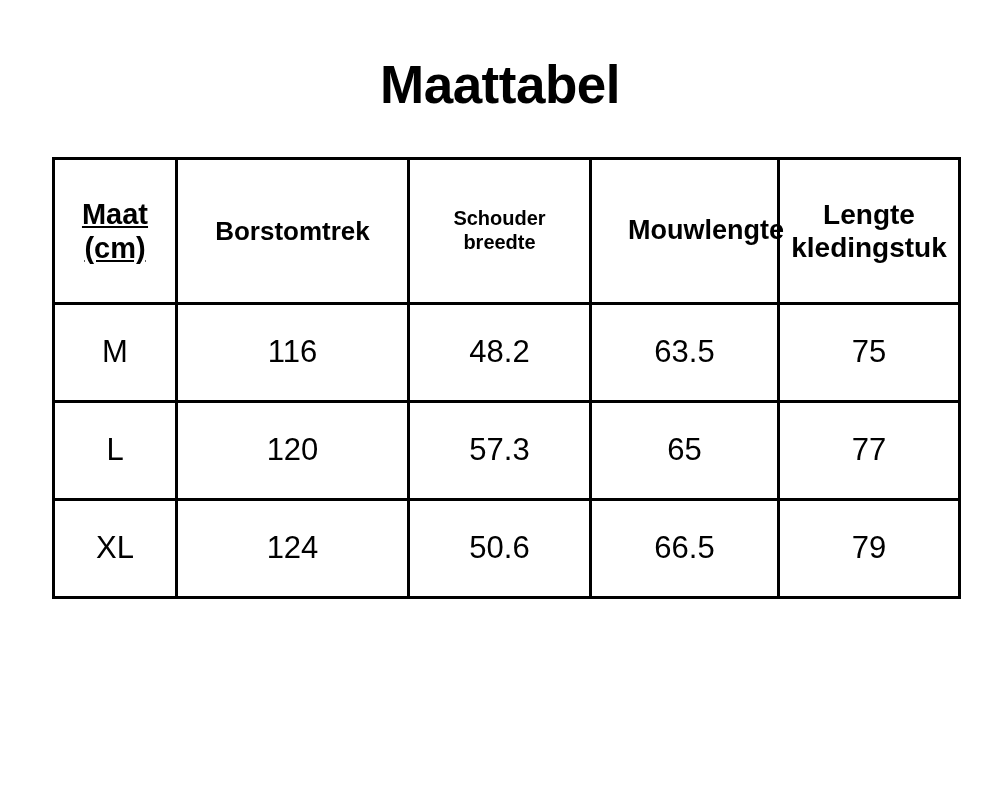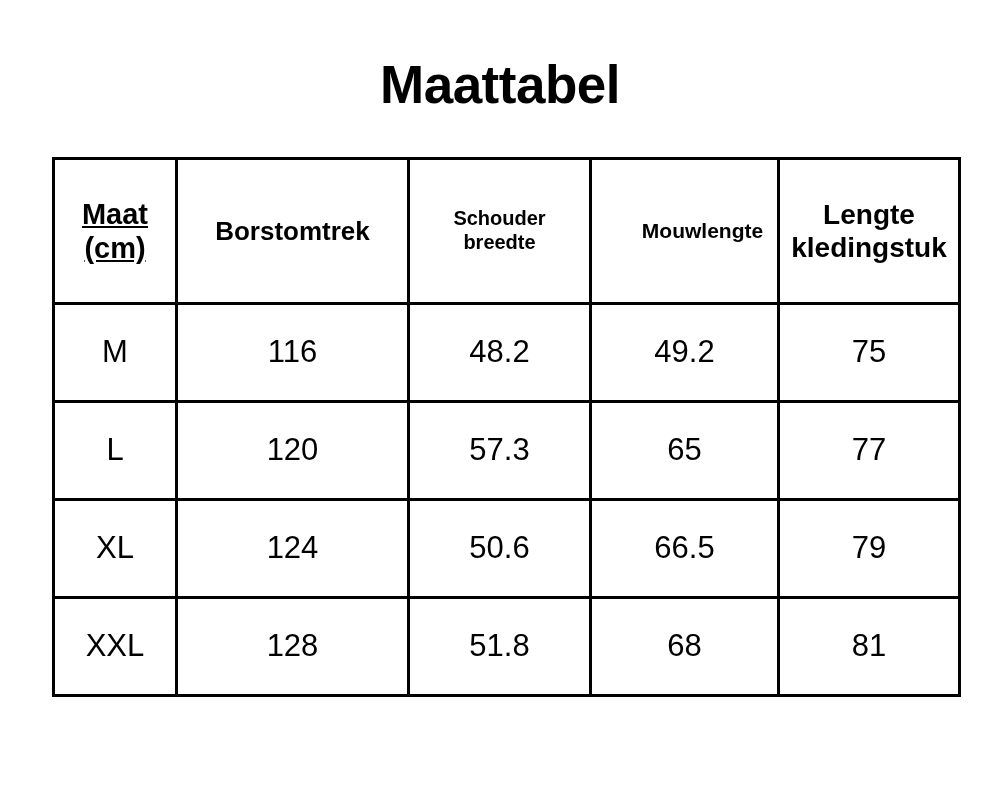--- a/index.html
+++ b/index.html
@@ -61,21 +61,21 @@
 
   
   .head-row td {
     height: 142px;
     font-weight: 700;
     line-height: 1.18;
   }
   .head-row td.h-size   { font-size: 29px; text-decoration: underline; }
   .head-row td.h-chest  { font-size: 26px; }
   .head-row td.h-should { font-size: 20px; text-align: center; }
-  .head-row td.h-sleeve { font-size: 21px; padding-left: 36px; }
+  .head-row td.h-sleeve { font-size: 27px; padding-left: 36px; }
   .head-row td.h-length { font-size: 28px; }
 
   
   .data-row td {
     height: 95px;
     font-size: 31px;
     font-weight: 400;
     line-height: 1.1;
   }
 
@@ -116,44 +116,37 @@
         <td class="h-length">
           <span class="hline">Lengte</span>
           <span class="hline">kledingstuk</span>
         </td>
       </tr>
 
       <tr class="data-row">
         <td>M</td>
         <td>116</td>
         <td>48.2</td>
-        <td>49.2</td>
+        <td>63.5</td>
         <td>75</td>
       </tr>
 
       <tr class="data-row">
         <td>L</td>
         <td>120</td>
         <td>57.3</td>
         <td>65</td>
         <td>77</td>
       </tr>
 
       <tr class="data-row">
         <td>XL</td>
         <td>124</td>
         <td>50.6</td>
         <td>66.5</td>
         <td>79</td>
       </tr>
 
-      <tr class="data-row">
-        <td>XXL</td>
-        <td>128</td>
-        <td>51.8</td>
-        <td>68</td>
-        <td>81</td>
-      </tr>
 
     </tbody>
   </table>
 
 </div>
 
 </body></html>

